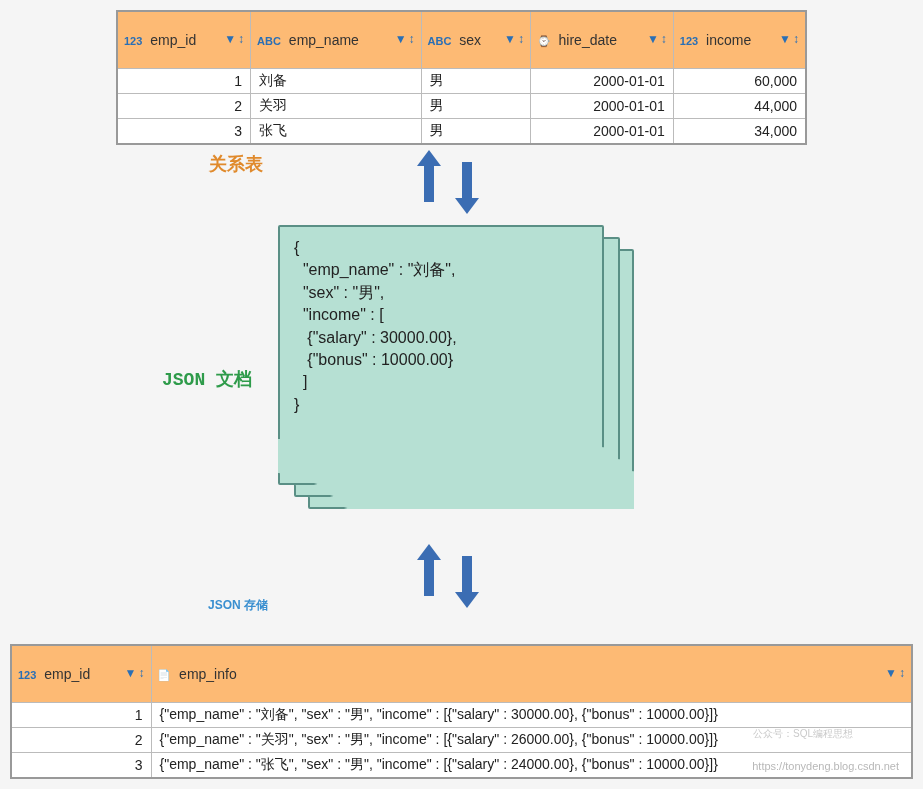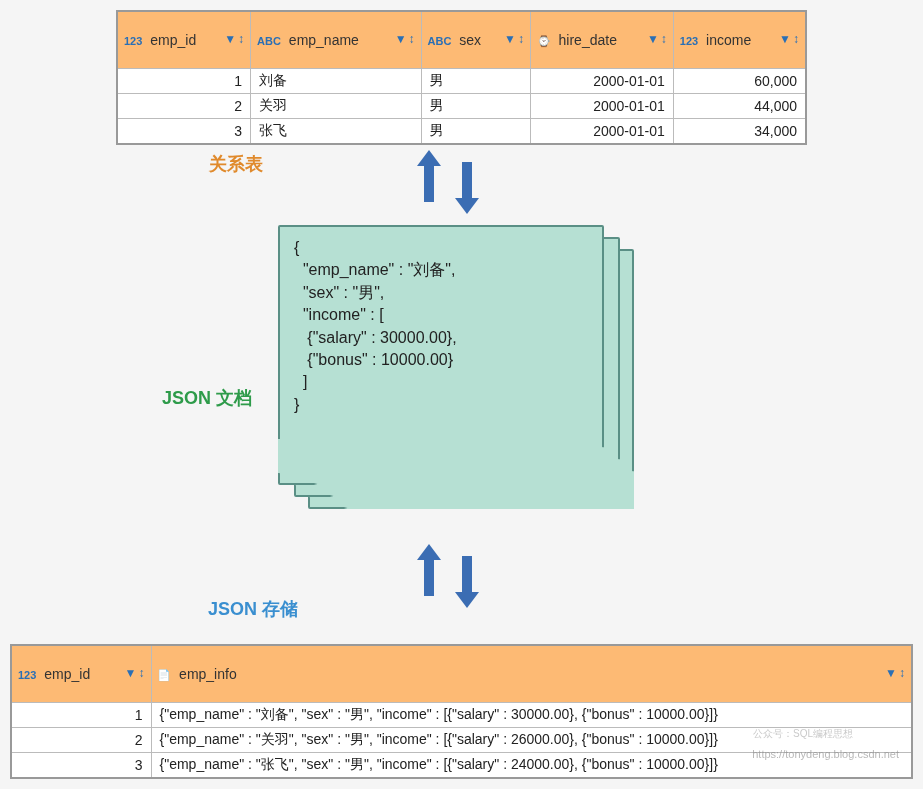--- a/index.html
+++ b/index.html
@@ -58,31 +58,32 @@
   .label-rel {
     position: absolute;
     left: 196px; top: 152px;
     color: #e08a2c;
     font-weight: bold;
     font-size: 18px;
     margin-left: 13px;
   }
   .label-json {
     position: absolute;
-    left: 162px; top: 386px;
+    left: 162px; top: 367px;
     color: #2e9b4a;
     font-weight: bold;
     font-size: 18px;
+    font-family: Liberation Mono, monospace;
   }
   .label-store {
     position: absolute;
     left: 208px; top: 597px;
     color: #3a8fd0;
     font-weight: bold;
-    font-size: 18px;
+    font-size: 12px;
   }
 
   .arrows-top, .arrows-bottom {
     position: absolute;
     left: 420px;
     display: flex;
     gap: 20px;
   }
   .arrows-top { top: 150px; }
   .arrows-bottom { top: 544px; }
@@ -141,21 +142,21 @@
     padding: 10px 14px;
     font-family: "Arial", monospace;
     font-size: 16px;
     color: #222;
     white-space: pre;
     line-height: 1.4;
   }
 
   .watermark {
     position: absolute;
-    right: 14px; bottom: 19px;
+    right: 14px; bottom: 7px;
     color: #888; font-size: 11px;
     opacity: .6;
   }
   .watermark2 {
     position:absolute;
     right: 60px; bottom: 38px;
     color:#666; font-size:10px;
     opacity:.35;
   }
 </style>

